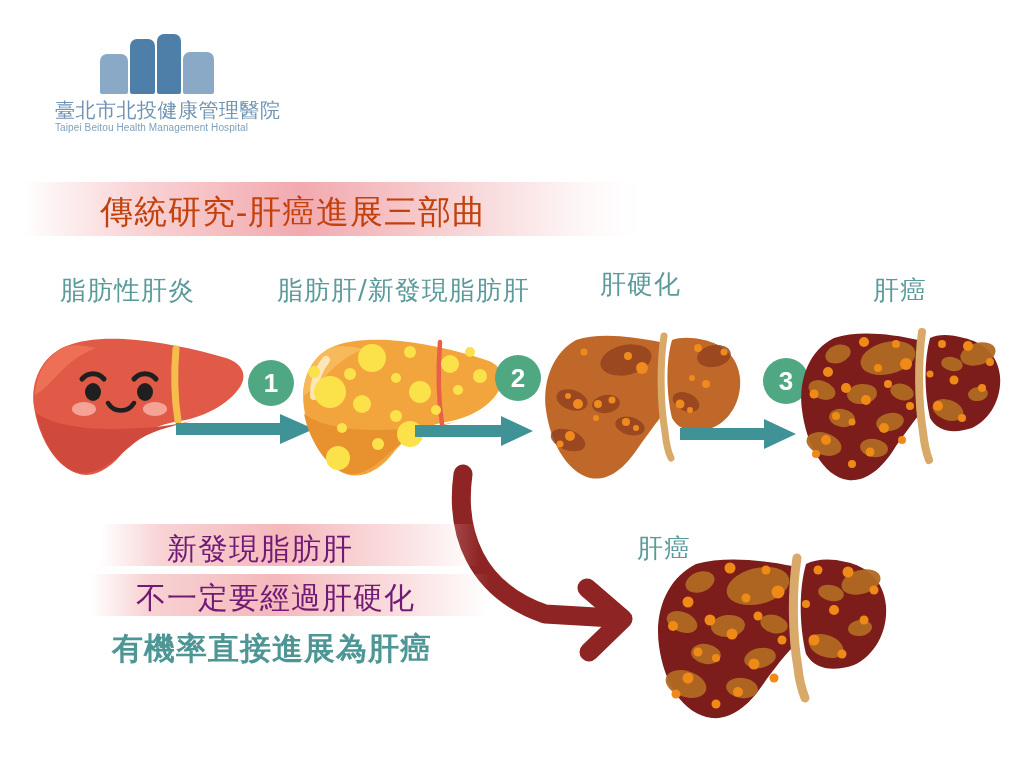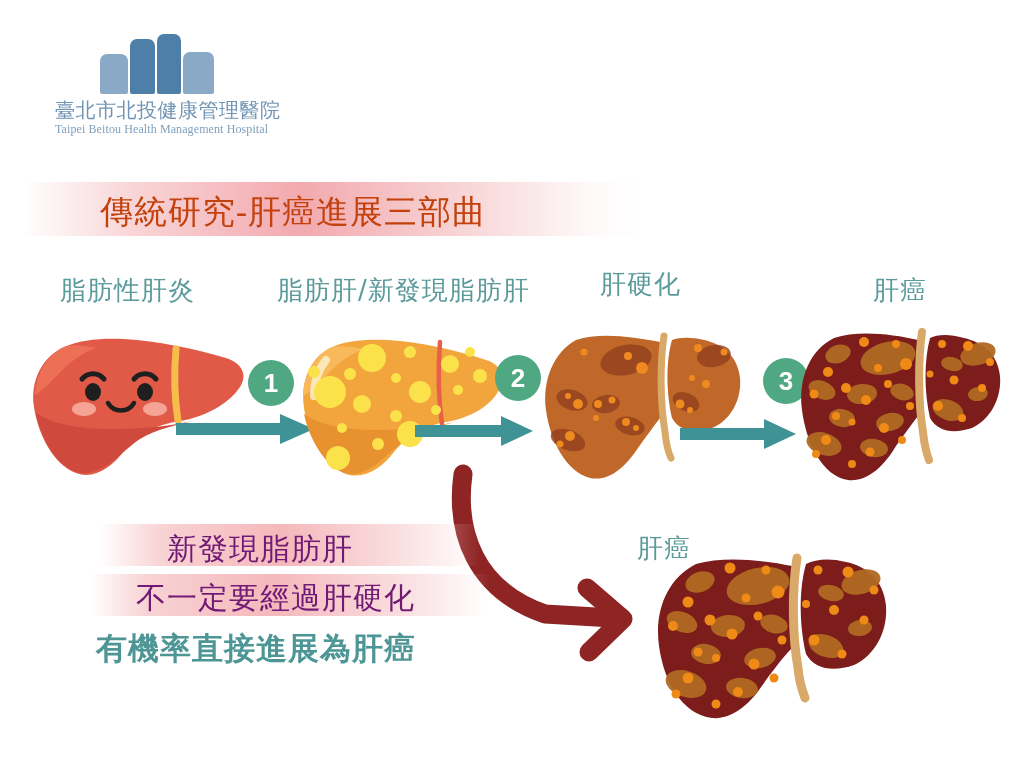--- a/index.html
+++ b/index.html
@@ -18,21 +18,21 @@
   #logo-mark{position:absolute;left:45px;top:0;width:115px;height:60px;}
   .logo-bar{position:absolute;bottom:0;border-radius:7px 7px 2px 2px;}
   .logo-bar.b1{left:0;width:28px;height:40px;background:#8aa9c6;}
   .logo-bar.b2{left:30px;width:25px;height:55px;background:#4d7fa8;}
   .logo-bar.b3{left:57px;width:24px;height:60px;background:#4d7fa8;}
   .logo-bar.b4{left:83px;width:31px;height:42px;background:#8aa9c6;}
   #logo-cn{position:absolute;left:0;top:63px;width:205px;
     font-size:20px;letter-spacing:.5px;color:#6f93b4;white-space:nowrap;
     font-family:"DejaVu Sans",sans-serif;}
   #logo-en{position:absolute;left:0;top:88px;width:205px;
-    font-size:12px;letter-spacing:.1px;color:#7fa0bd;white-space:nowrap;font-family:Liberation Serif, serif;}
+    font-size:10px;letter-spacing:.1px;color:#7fa0bd;white-space:nowrap;}
 
   
   #main-title{
     position:absolute;left:380px;top:42px;width:500px;height:62px;
     font-size:50px;font-weight:bold;letter-spacing:2px;white-space:nowrap;
     font-family:"DejaVu Sans",sans-serif;
     background:linear-gradient(90deg,#d8792f 0%,#d5802f 30%,#cf7a33 50%,#a63a2c 72%,#8e2b23 100%);
     -webkit-background-clip:text;background-clip:text;
     -webkit-text-fill-color:transparent;color:transparent;
     line-height:62px;
@@ -105,21 +105,21 @@
       rgba(246,196,198,.75) 14%,
       rgba(244,180,183,.95) 46%,
       rgba(247,205,207,.6) 80%,
       rgba(255,255,255,0) 100%);}
   .note-text{
     position:absolute;font-size:30px;color:#701a75;white-space:nowrap;
     font-family:"DejaVu Sans",sans-serif;letter-spacing:1px;
   }
   #note-text-1{left:167px;top:529px;}
   #note-text-2{left:136px;top:578px;}
-  #note-text-3{left:96px;top:628px;font-weight:bold;color:#4e9696;font-size:31px;}
+  #note-text-3{left:112px;top:628px;font-weight:bold;color:#4e9696;font-size:31px;}
 
   
   #big-arrow{position:absolute;left:445px;top:462px;}
 </style>
 </head>
 <body>
 
 <div class="stage">
 
   <div id="logo">

